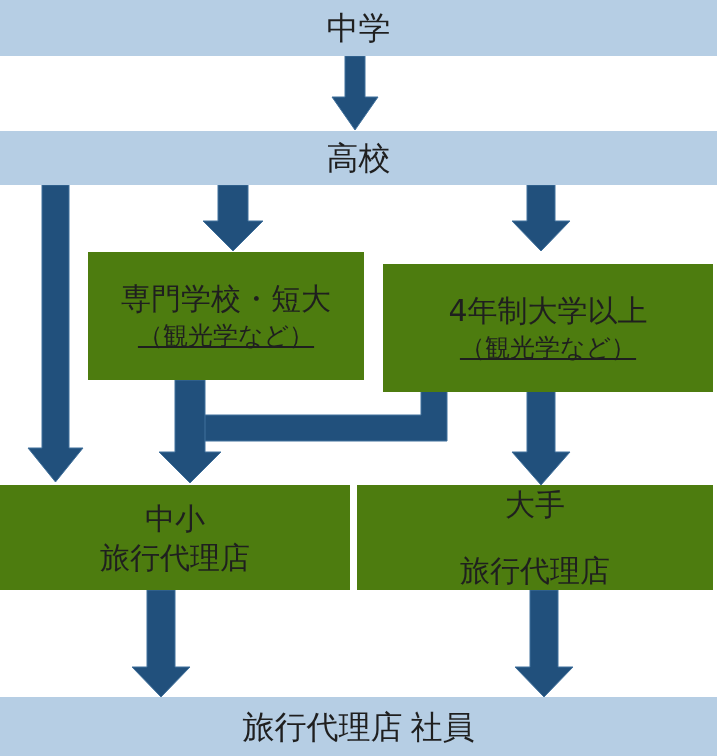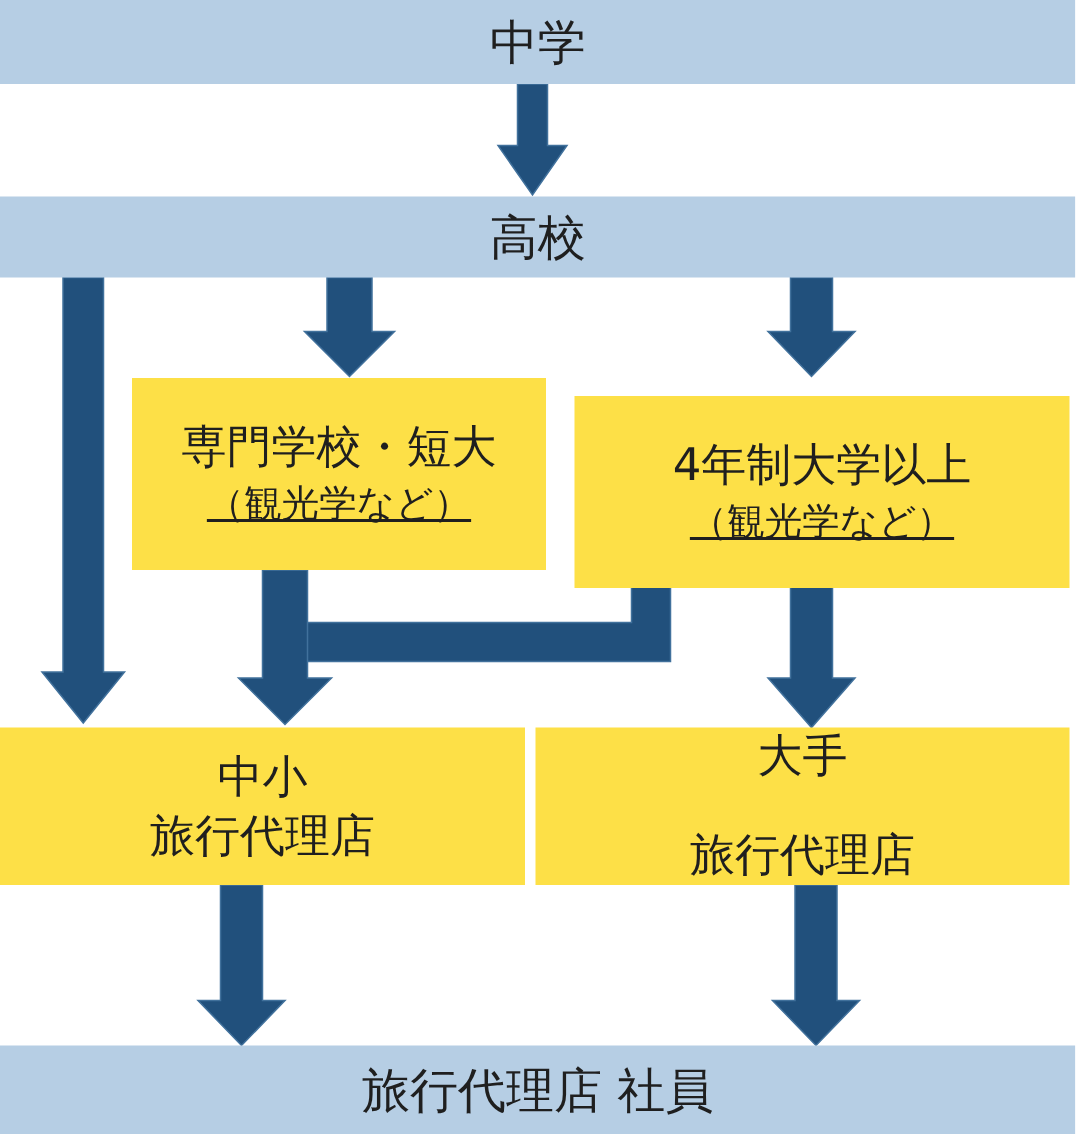--- a/index.html
+++ b/index.html
@@ -12,24 +12,24 @@
     color:#1f1f1f;
   }
   .band{
     position:absolute;left:0;width:717px;
     background:#b6cee4;
     display:flex;align-items:center;justify-content:center;
   }
   .band-top{top:0;height:56px;}
   .band-mid{top:131px;height:54px;}
   .band-bottom{top:697px;height:59px;}
-  .band .label{font-size:32px;line-height:1;}
+  .band .label{font-size:32px;line-height:1;font-family:Liberation Serif, serif;}
   .box{
     position:absolute;
-    background:#fde047;
+    background:#4d7c0f;
     display:flex;flex-direction:column;align-items:center;justify-content:center;
     text-align:center;
   }
   .box-vocational{left:88px;top:252px;width:276px;height:128px;}
   .box-university{left:383px;top:264px;width:330px;height:128px;}
   .box-small{left:0;top:485px;width:350px;height:105px;}
   .box-major{left:357px;top:485px;width:356px;height:105px;justify-content:space-between;}
   .box .line1{font-size:30px;line-height:40px;}
   .box .line2{font-size:25px;line-height:34px;text-decoration:underline;}
   .box .big{font-size:30px;line-height:39px;}

